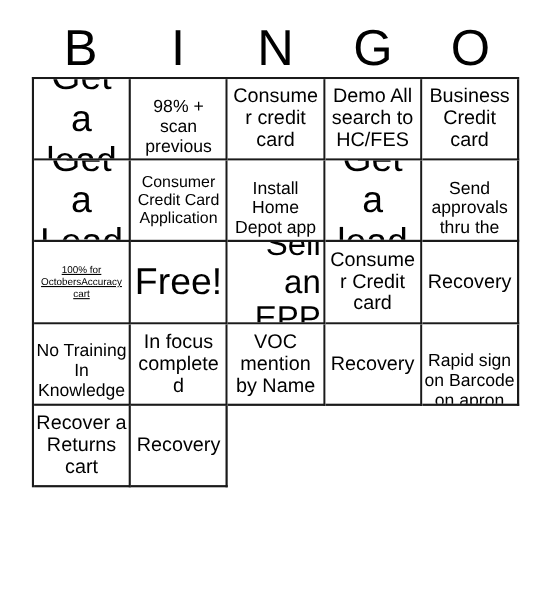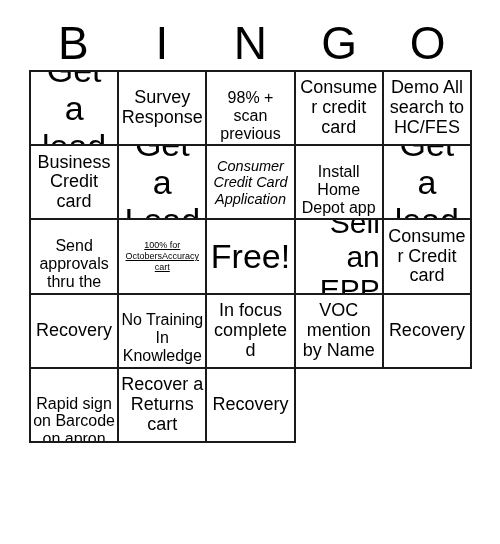--- a/index.html
+++ b/index.html
@@ -79,21 +79,21 @@
     overflow-wrap: break-word;
     hyphens: none;
     white-space: pre-line;
   }
 
   
   .t-xxl .cell-text { font-size: 34px; line-height: 1.12; }
   .t-xl  .cell-text { font-size: 30px; line-height: 1.12; text-align: right; }
   .t-md  .cell-text { font-size: 18px; line-height: 1.1; }
   .t-sm  .cell-text { font-size: 16px; line-height: 1.12; margin-top: 33px; }
-  .t-xs  .cell-text { font-size: 14.5px; line-height: 1.14; font-style: italic; }
+  .t-xs  .cell-text { font-size: 14.5px; line-height: 1.14; }
   .t-tiny .cell-text { font-size: 9px; line-height: 1.25; text-decoration: underline; }
 </style>
 </head>
 <body>
 
 <div id="card">
 
   <div id="header">
     <div class="header-letter">
       <span>B</span>
@@ -109,23 +109,20 @@
     </div>
     <div class="header-letter">
       <span>O</span>
     </div>
   </div>
 
   <div id="grid">
 
     <div class="cell t-xxl">
       <span class="cell-text">Get a lead</span>
-    </div>
-    <div class="cell t-md">
-      <span class="cell-text">Survey Response</span>
     </div>
     <div class="cell t-sm">
       <span class="cell-text">98% + scan previous wk #36</span>
     </div>
     <div class="cell t-md">
       <span class="cell-text">Consumer credit card</span>
     </div>
     <div class="cell t-md">
       <span class="cell-text">Demo All search to HC/FES</span>
     </div>

